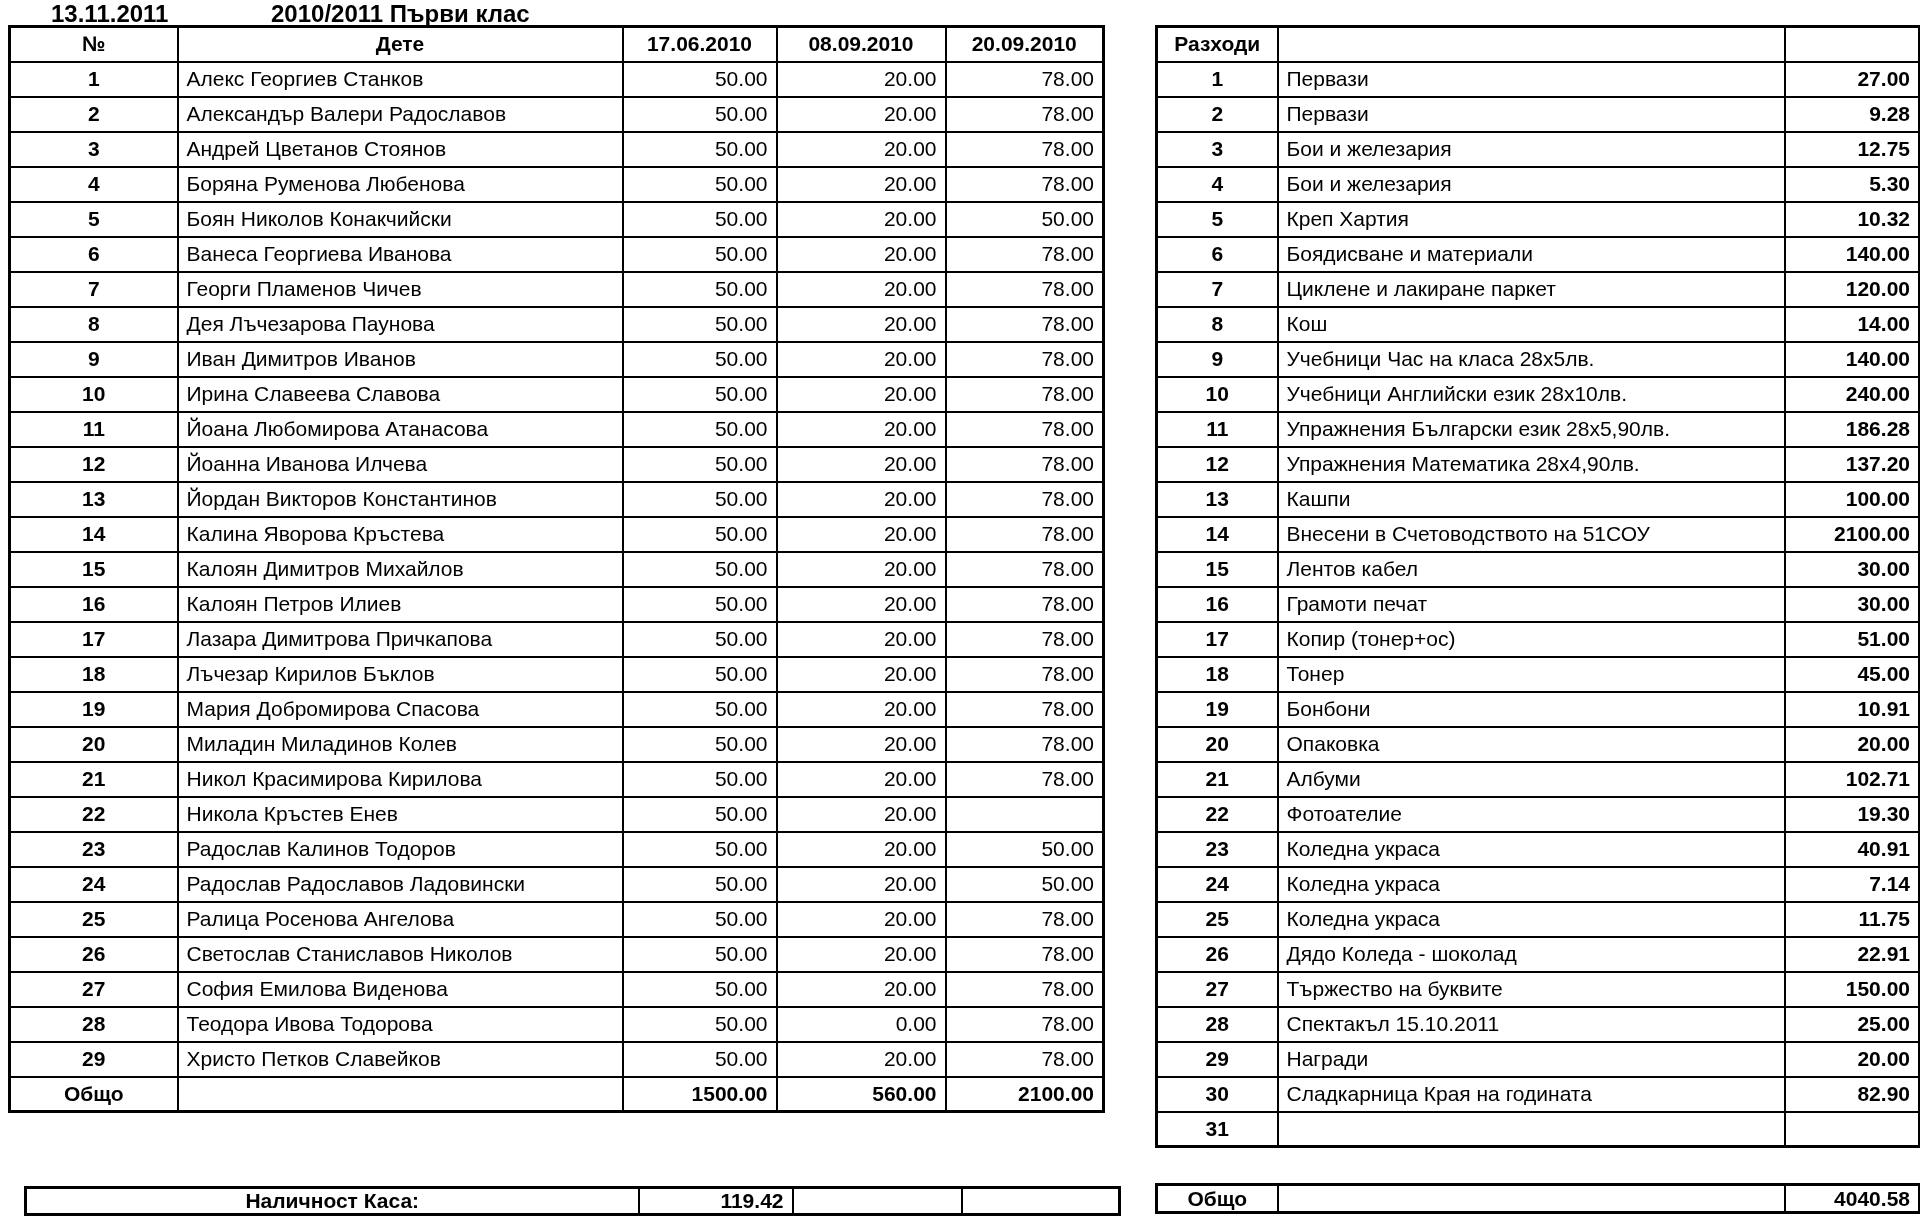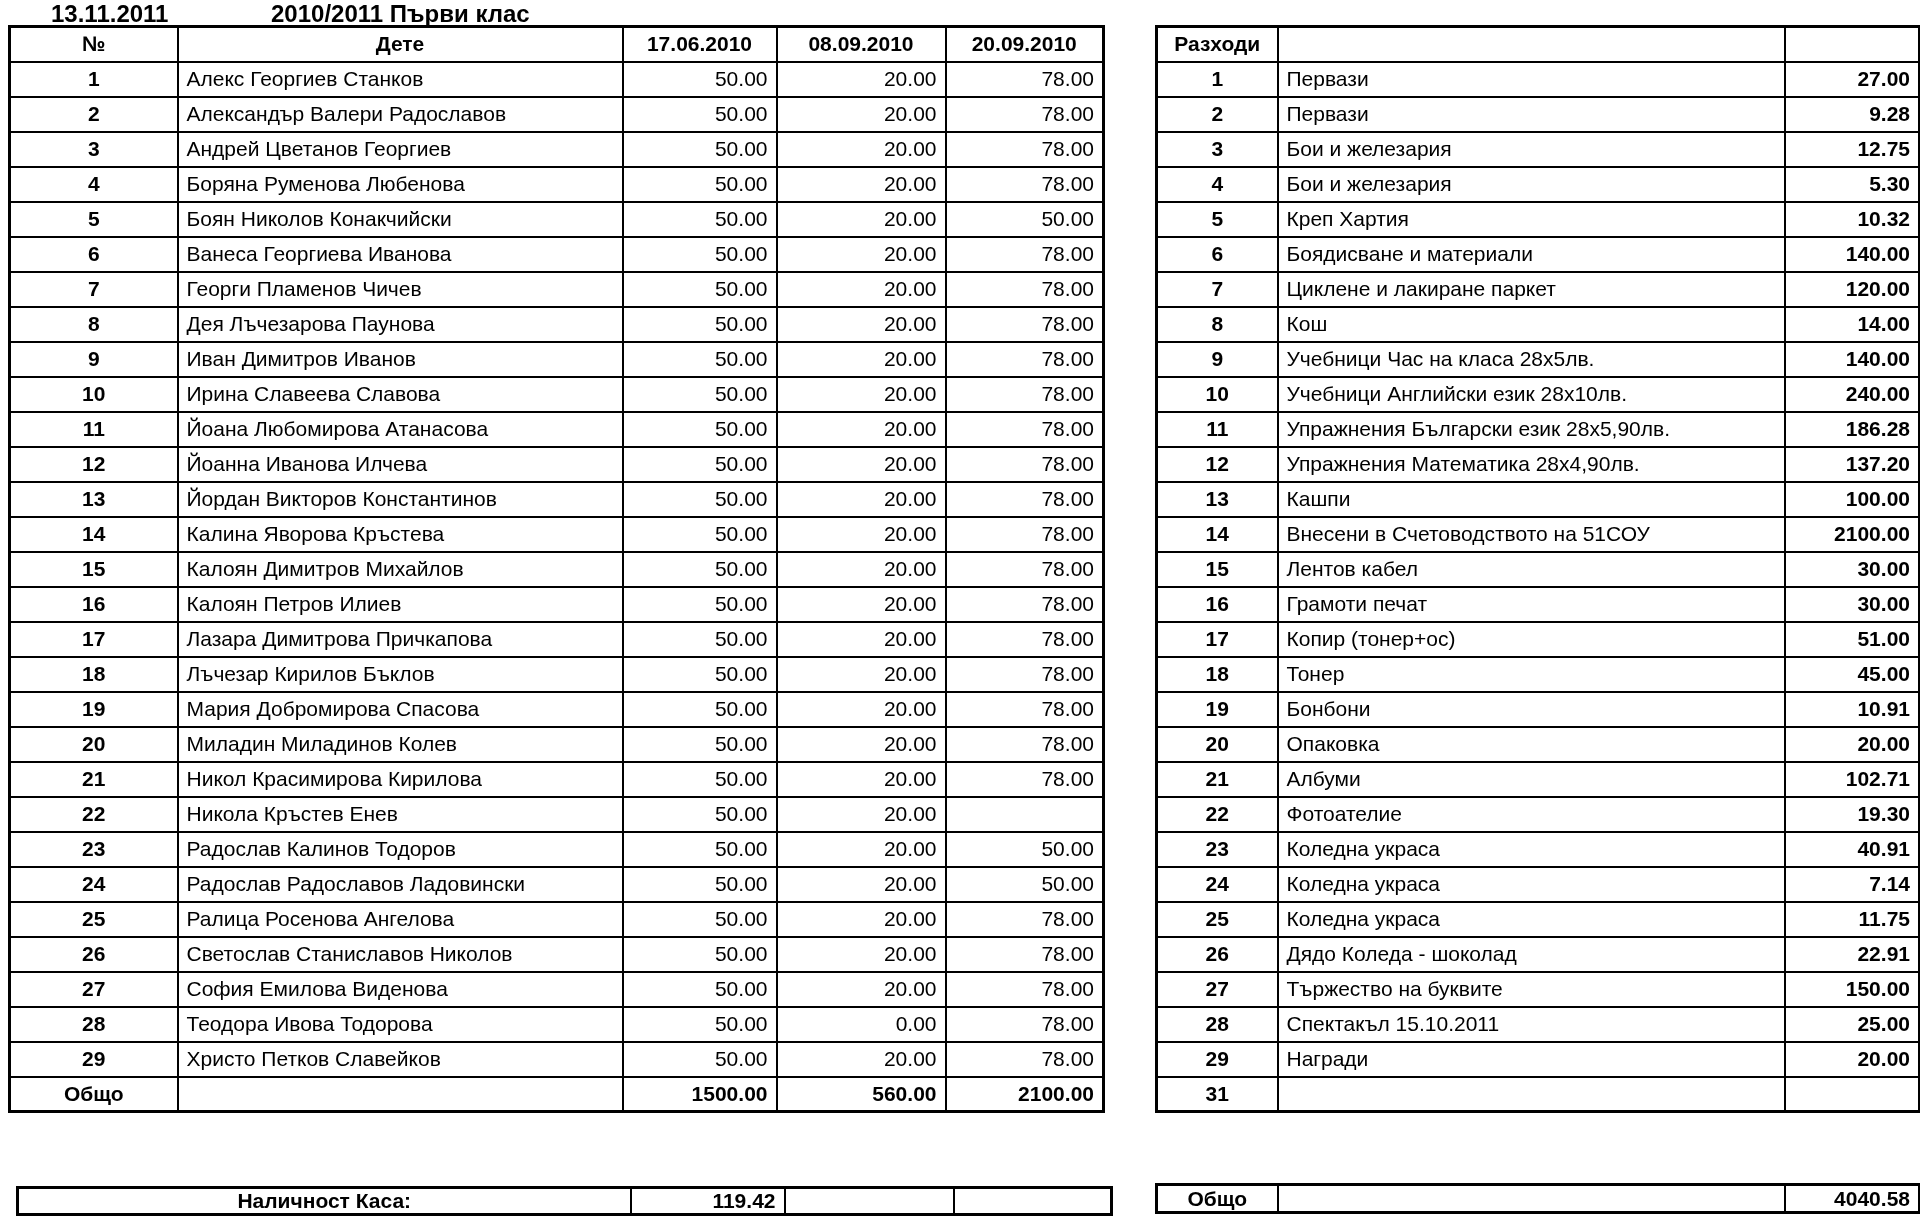--- a/index.html
+++ b/index.html
@@ -21,21 +21,21 @@
     height: 35px;
     font-size: 21px;
     padding: 0 8px;
     overflow: hidden;
     white-space: nowrap;
   }
   table.outer { border: 3px solid #000000; }
 
   
   #students-table { left: 8px;  top: 25px; width: 1094px; }
-  #cash-table     { left: 16px;  top: 1186px; width: 1094px; }
+  #cash-table     { left: 24px;  top: 1186px; width: 1094px; }
   #cash-table td  { height: 27px; }
 
   
   #expenses-table       { left: 1155px; top: 25px; width: 763px; }
   #expenses-total-table { left: 1155px; top: 1183px; width: 763px; }
   #expenses-total-table td { height: 28px; }
 
   .c  { text-align: center; }
   .r  { text-align: right; }
   .l  { text-align: left; }
@@ -75,21 +75,21 @@
   </tr>
         <tr>
     <td class="c b">2</td>
     <td class="l">Александър Валери Радославов</td>
     <td class="r">50.00</td>
     <td class="r">20.00</td>
     <td class="r">78.00</td>
   </tr>
         <tr>
     <td class="c b">3</td>
-    <td class="l">Андрей Цветанов Георгиев</td>
+    <td class="l">Андрей Цветанов Стоянов</td>
     <td class="r">50.00</td>
     <td class="r">20.00</td>
     <td class="r">78.00</td>
   </tr>
         <tr>
     <td class="c b">4</td>
     <td class="l">Боряна Руменова Любенова</td>
     <td class="r">50.00</td>
     <td class="r">20.00</td>
     <td class="r">78.00</td>
@@ -448,20 +448,25 @@
     <td class="c b">28</td>
     <td class="l">Спектакъл 15.10.2011</td>
     <td class="r b">25.00</td>
   </tr>
         <tr>
     <td class="c b">29</td>
     <td class="l">Награди</td>
     <td class="r b">20.00</td>
   </tr>
         <tr>
+    <td class="c b">30</td>
+    <td class="l">Сладкарница Края на годината</td>
+    <td class="r b">82.90</td>
+  </tr>
+        <tr>
     <td class="c b">31</td>
     <td class="l"></td>
     <td class="r b"></td>
   </tr>
       </tbody>
   </table>
 
   <table id="expenses-total-table" class="outer">
     <colgroup>
       <col style="width:121px">

